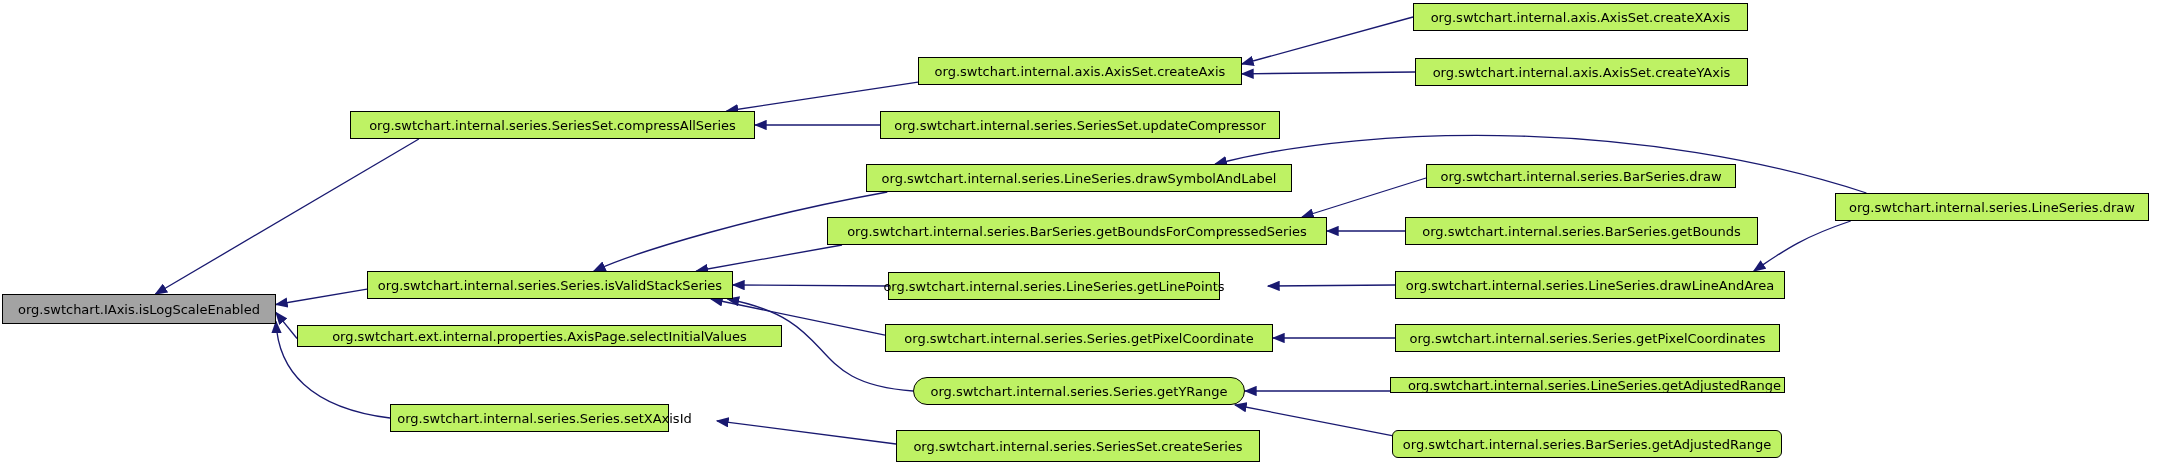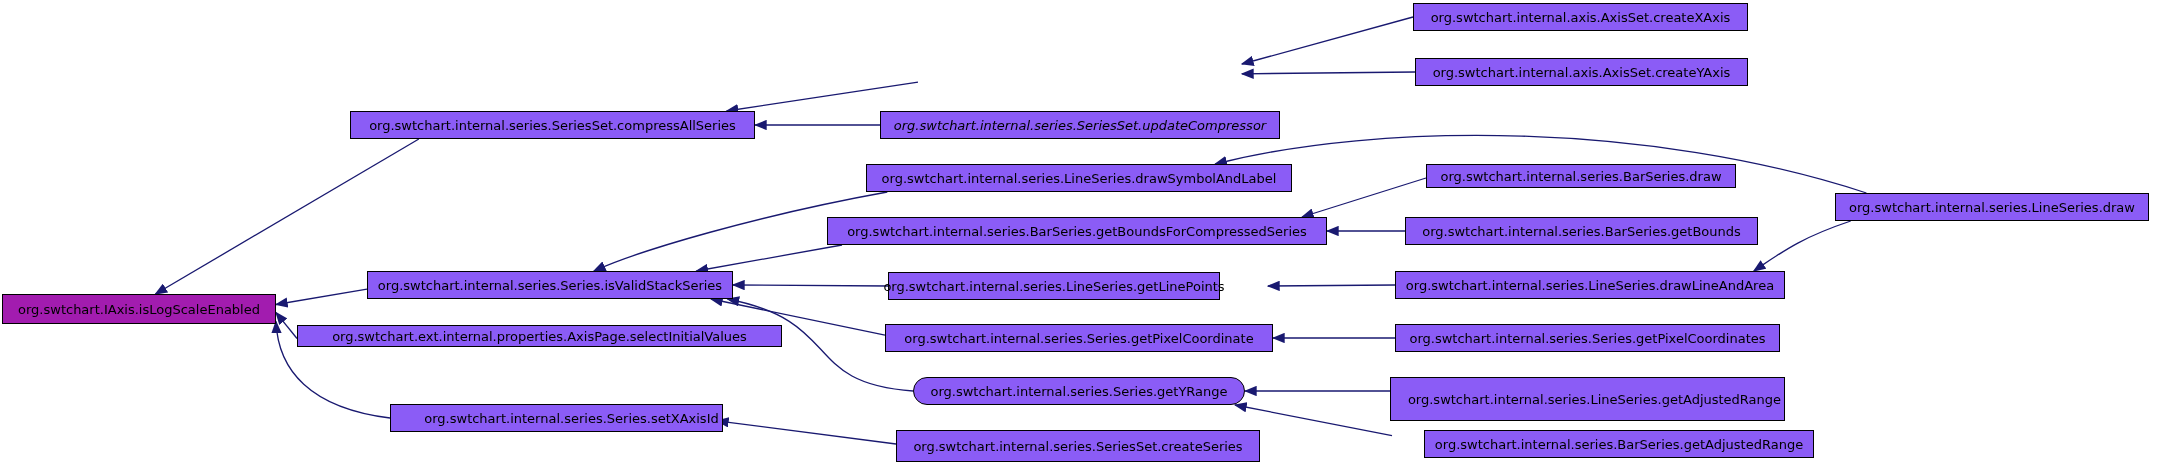--- a/index.html
+++ b/index.html
@@ -21,29 +21,29 @@
     width: 2157px;
     height: 465px;
   }
   .node {
     position: absolute;
     box-sizing: border-box;
     display: flex;
     align-items: center;
     justify-content: center;
     border: 1.4px solid #000000;
-    background: #8b5cf6;
+    background: #bef264;
     color: #000000;
     font-size: 13px;
     line-height: 1;
     white-space: nowrap;
     cursor: pointer;
   }
   .node.highlight {
-    background: #a21caf;
+    background: #a3a3a3;
     border-width: 1.6px;
   }
   .edge {
     fill: none;
     stroke: #191970;
     stroke-width: 1.3px;
   }
 </style>
 </head>
 <body>
@@ -77,27 +77,30 @@
       <path d="M896,444 L717,420.8" class="edge" marker-end="url(#arrow)"></path>
       <path d="M1866.4,193 C1650,122 1380,122 1215.32,164" class="edge" marker-end="url(#arrow)"></path>
       <path d="M1850.7,221 C1800,238 1782,252 1753.8,271" class="edge" marker-end="url(#arrow)"></path>
     </svg>
 <div class="node highlight" style="left: 2px; top: 294px; width: 274px; height: 30px;">
       <span>org.swtchart.IAxis.isLogScaleEnabled</span>
     </div>
     <div class="node" style="left: 350px; top: 111px; width: 405px; height: 28px;">
       <span>org.swtchart.internal.series.SeriesSet.compressAllSeries</span>
     </div>
+    <div class="node" style="left: 918px; top: 57px; width: 324px; height: 28px;">
+      <span>org.swtchart.internal.axis.AxisSet.createAxis</span>
+    </div>
     <div class="node" style="left: 1413px; top: 3px; width: 335px; height: 28px;">
       <span>org.swtchart.internal.axis.AxisSet.createXAxis</span>
     </div>
     <div class="node" style="left: 1415px; top: 58px; width: 333px; height: 28px;">
       <span>org.swtchart.internal.axis.AxisSet.createYAxis</span>
     </div>
-    <div class="node" style="left: 880px; top: 111px; width: 400px; height: 28px; font-style: italic;">
+    <div class="node" style="left: 880px; top: 111px; width: 400px; height: 28px;">
       <span>org.swtchart.internal.series.SeriesSet.updateCompressor</span>
     </div>
     <div class="node" style="left: 866px; top: 164px; width: 426px; height: 28px;">
       <span>org.swtchart.internal.series.LineSeries.drawSymbolAndLabel</span>
     </div>
     <div class="node" style="left: 827px; top: 217px; width: 500px; height: 28px;">
       <span>org.swtchart.internal.series.BarSeries.getBoundsForCompressedSeries</span>
     </div>
     <div class="node" style="left: 367px; top: 271px; width: 366px; height: 28px;">
       <span>org.swtchart.internal.series.Series.isValidStackSeries</span>
@@ -110,37 +113,37 @@
     </div>
     <div class="node" style="left: 913px; top: 377px; width: 332px; height: 28px; border-radius: 14px;">
       <span>org.swtchart.internal.series.Series.getYRange</span>
     </div>
     <div class="node" style="left: 896px; top: 430px; width: 364px; height: 32px; text-align: center;">
       <span>org.swtchart.internal.series.SeriesSet.createSeries</span>
     </div>
     <div class="node" style="left: 297px; top: 325px; width: 485px; height: 22px;">
       <span>org.swtchart.ext.internal.properties.AxisPage.selectInitialValues</span>
     </div>
-    <div class="node" style="left: 390px; top: 404px; width: 333px; height: 28px; padding-left: 30px;">
+    <div class="node" style="left: 390px; top: 404px; width: 279px; height: 28px; padding-left: 30px;">
       <span>org.swtchart.internal.series.Series.setXAxisId</span>
     </div>
     <div class="node" style="left: 1426px; top: 164px; width: 310px; height: 24px;">
       <span>org.swtchart.internal.series.BarSeries.draw</span>
     </div>
     <div class="node" style="left: 1405px; top: 217px; width: 353px; height: 28px;">
       <span>org.swtchart.internal.series.BarSeries.getBounds</span>
     </div>
     <div class="node" style="left: 1395px; top: 271px; width: 390px; height: 28px;">
       <span>org.swtchart.internal.series.LineSeries.drawLineAndArea</span>
     </div>
     <div class="node" style="left: 1395px; top: 324px; width: 385px; height: 28px;">
       <span>org.swtchart.internal.series.Series.getPixelCoordinates</span>
     </div>
-    <div class="node" style="left: 1390px; top: 377px; width: 395px; height: 44px; padding-left: 14px;">
+    <div class="node" style="left: 1390px; top: 377px; width: 395px; height: 16px; padding-left: 14px;">
       <span>org.swtchart.internal.series.LineSeries.getAdjustedRange</span>
     </div>
-    <div class="node" style="left: 1424px; top: 430px; width: 390px; height: 28px;">
+    <div class="node" style="left: 1392px; top: 430px; width: 390px; height: 28px; border-radius: 6px;">
       <span>org.swtchart.internal.series.BarSeries.getAdjustedRange</span>
     </div>
     <div class="node" style="left: 1835px; top: 193px; width: 314px; height: 28px;">
       <span>org.swtchart.internal.series.LineSeries.draw</span>
     </div>
   </div>
 
 </body></html>

